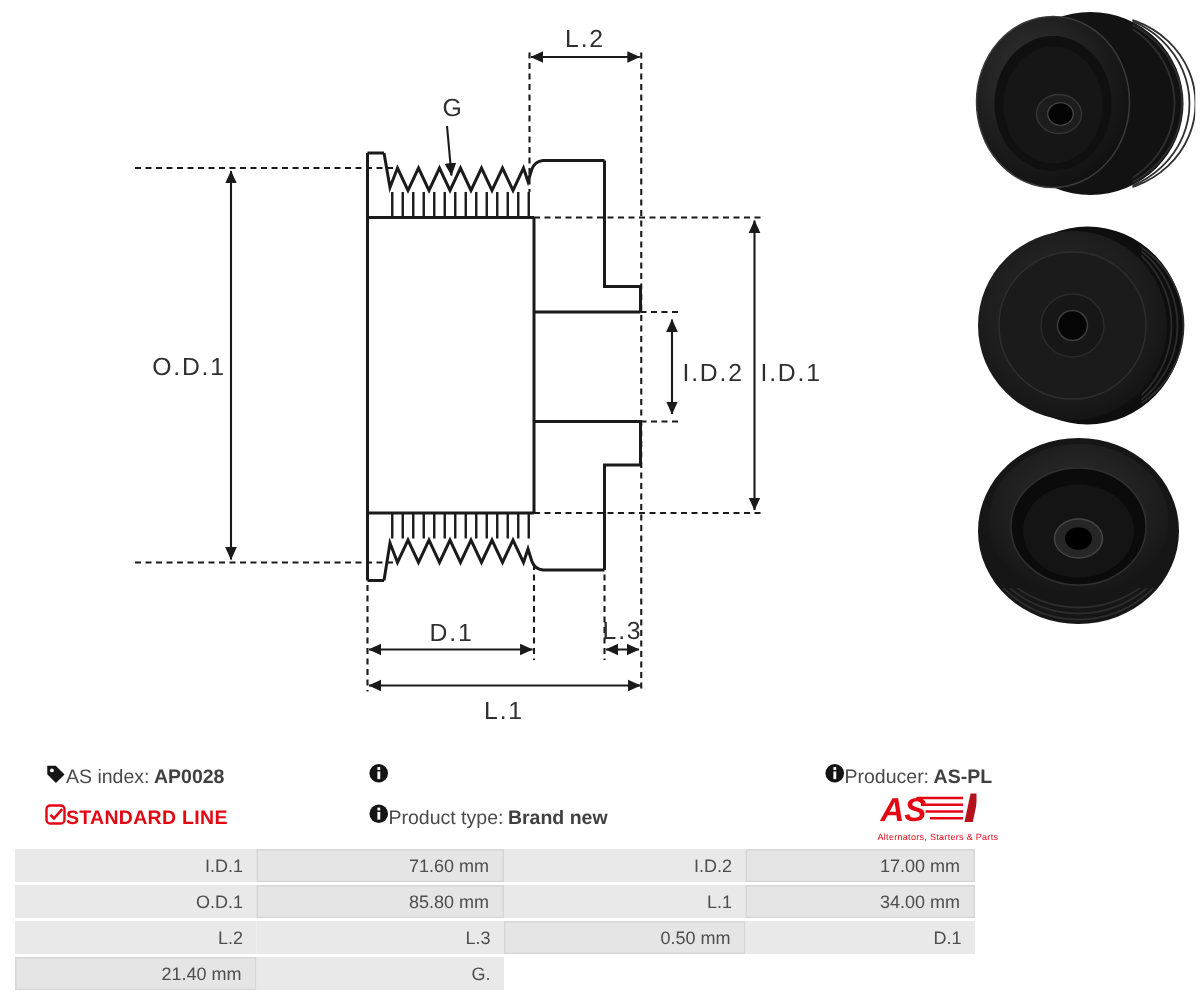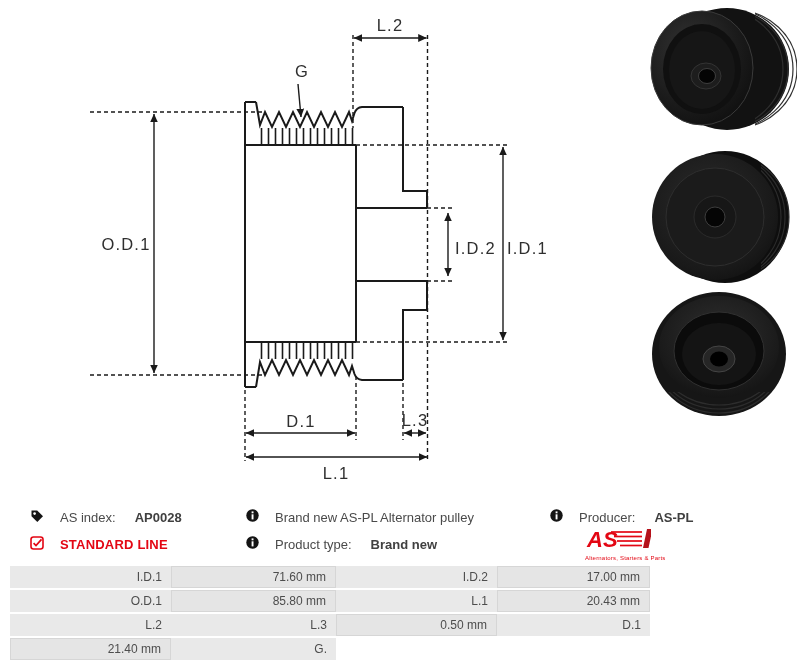--- a/index.html
+++ b/index.html
@@ -11,21 +11,21 @@
   
   #drawing{left:0;top:0}
   .dim-label{
     font-family:"Liberation Sans",sans-serif;
     font-size:16.5px;fill:#2f2f2f;letter-spacing:1.2px;
   }
   
   #photos{left:645px;top:2px}
   
   .info-item{
-    position:absolute;display:flex;align-items:center;gap:16px;
+    position:absolute;display:flex;align-items:center;gap:0;
     font-size:13px;color:#4a4a4a;white-space:nowrap;
   }
   .info-item .b{font-weight:bold;color:#404040;margin-left:3px}
   .red-bold{color:#e30613;font-weight:bold;letter-spacing:.2px}
   .ic{flex:0 0 auto;display:inline-block}
   
   #as-logo{left:585px;top:527px;width:86px;text-align:left}
   #as-logo .logo-sub{
     font-size:6px;color:#e30613;margin-top:0px;letter-spacing:.2px;
   }
@@ -204,21 +204,20 @@
 </div>
 
 <div class="info-item" style="left:246px;top:509px">
   <span class="ic">
     <svg width="13" height="13" viewBox="0 0 13 13">
         <circle cx="6.5" cy="6.5" r="6.2" fill="#141414"></circle>
         <rect x="5.6" y="2.4" width="1.9" height="1.9" fill="#fff"></rect>
         <rect x="5.6" y="5.3" width="1.9" height="5.1" fill="#fff"></rect>
       </svg>
   </span>
-  <span>Brand new AS-PL Alternator pulley</span>
 </div>
 
 <div class="info-item" style="left:246px;top:536px">
   <span class="ic">
     <svg width="13" height="13" viewBox="0 0 13 13">
         <circle cx="6.5" cy="6.5" r="6.2" fill="#141414"></circle>
         <rect x="5.6" y="2.4" width="1.9" height="1.9" fill="#fff"></rect>
         <rect x="5.6" y="5.3" width="1.9" height="5.1" fill="#fff"></rect>
       </svg>
   </span>
@@ -254,21 +253,21 @@
 
 <div id="spec-table" class="abs">
   <div class="cell lab">I.D.1</div>
   <div class="cell val">71.60 mm</div>
   <div class="cell lab">I.D.2</div>
   <div class="cell val">17.00 mm</div>
 
   <div class="cell lab">O.D.1</div>
   <div class="cell val">85.80 mm</div>
   <div class="cell lab">L.1</div>
-  <div class="cell val">20.43 mm</div>
+  <div class="cell val">34.00 mm</div>
 
   <div class="cell lab">L.2</div>
   <div class="cell lab">L.3</div>
   <div class="cell val">0.50 mm</div>
 
   <div class="cell lab">D.1</div>
   <div class="cell val">21.40 mm</div>
   <div class="cell lab">G.</div>
 </div>
 

